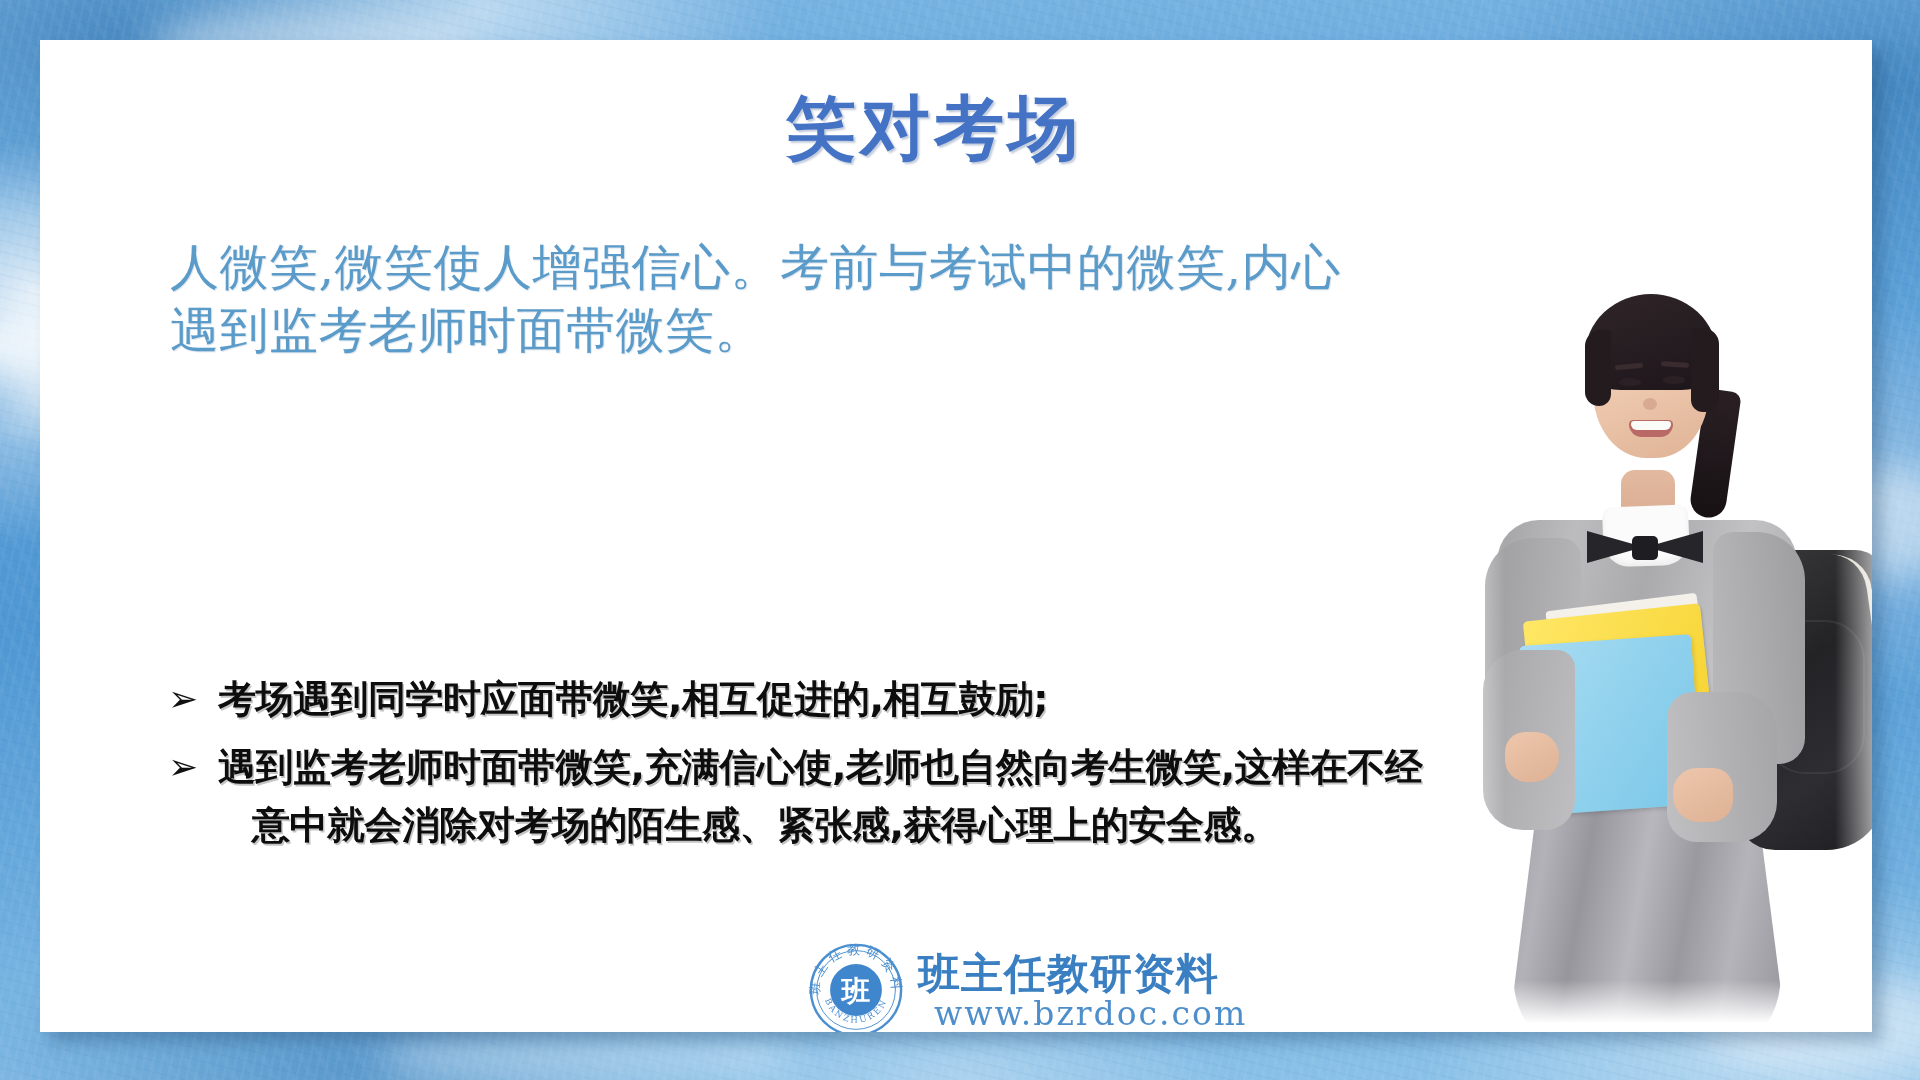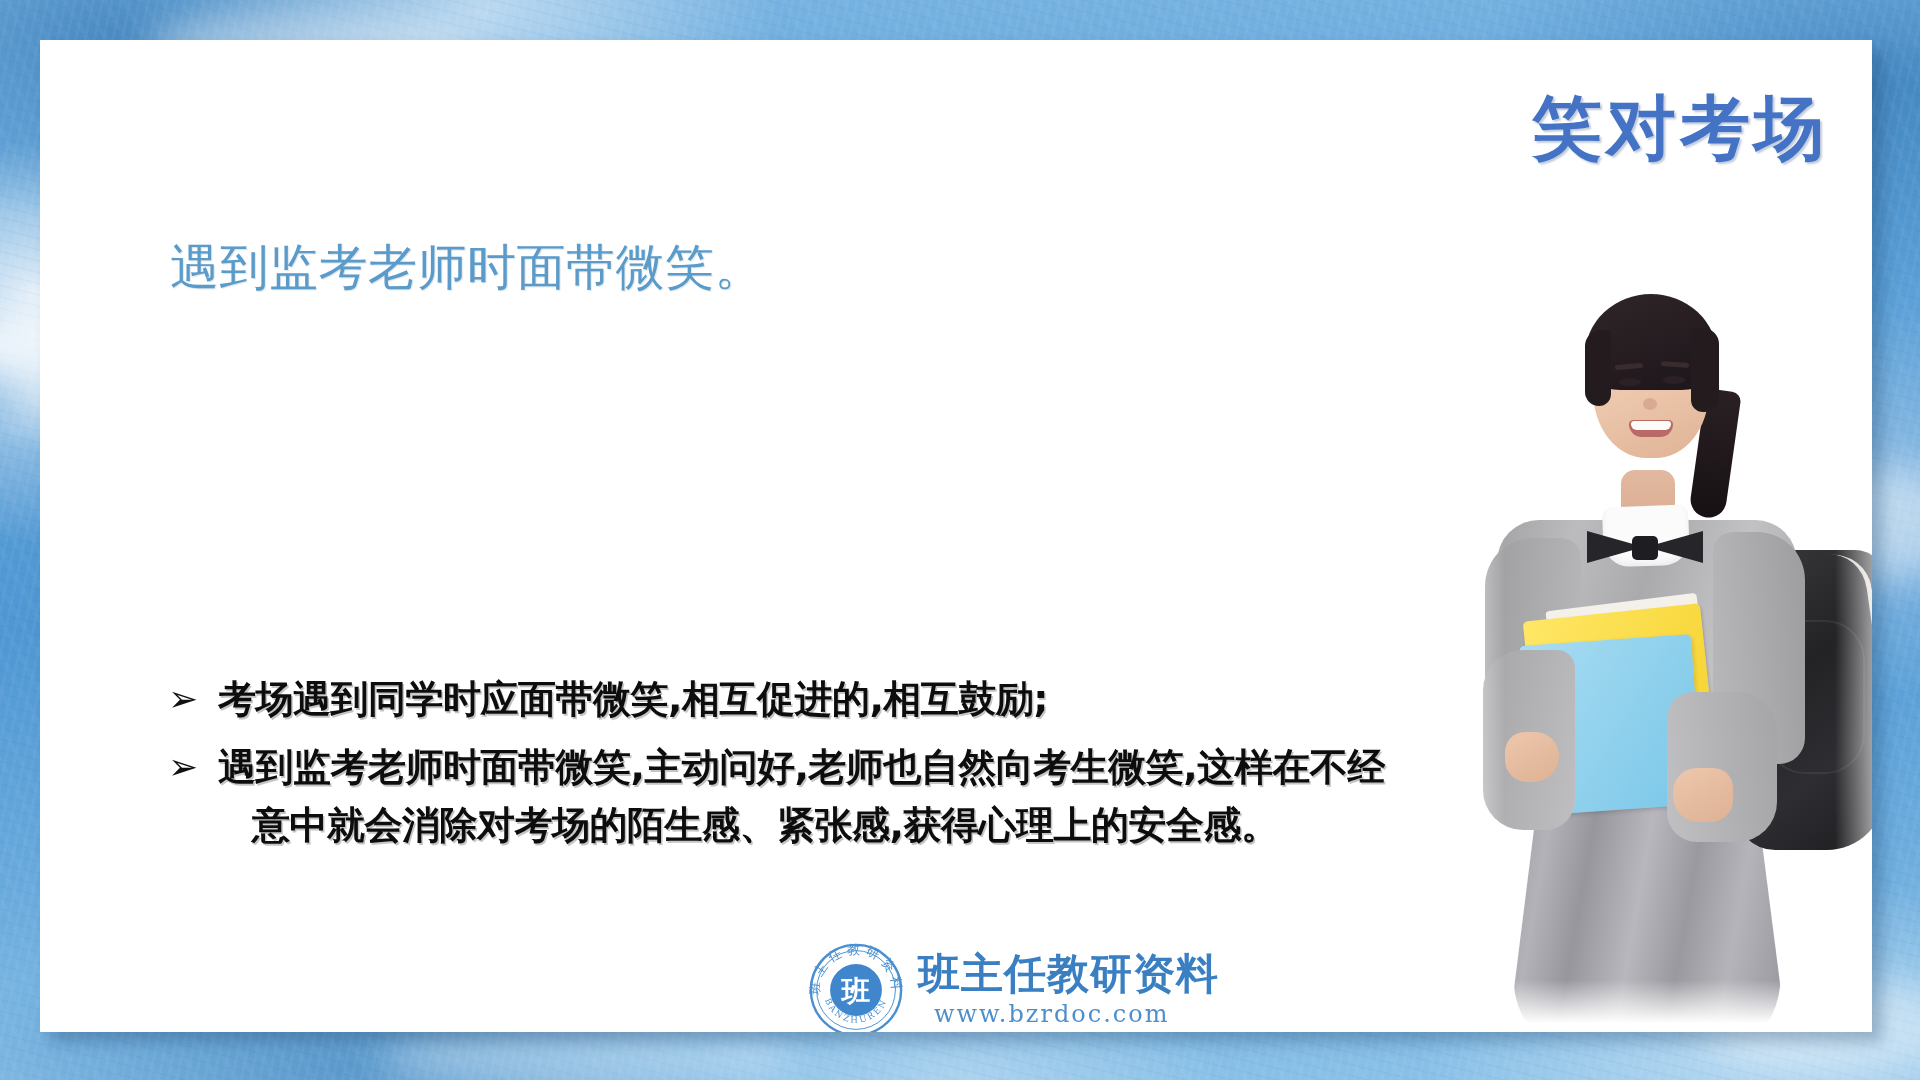--- a/index.html
+++ b/index.html
@@ -74,21 +74,21 @@
     box-shadow: 10px 10px 14px rgba(20,60,100,.30);
     overflow: hidden;
   }
 
   
   #slide-title {
     position: absolute;
     left: 0;
     top: 42px;
     width: 1788px;
-    text-align: right;
+    text-align: center;
     font-family: "DejaVu Sans", "Liberation Sans", sans-serif;
     font-size: 70px;
     font-weight: bold;
     color: #4472c4;
     letter-spacing: 4px;
     text-shadow: 2px 2px 2px rgba(120,140,175,.45);
   }
 
   
   #intro-paragraph {
@@ -157,21 +157,21 @@
   #logo-name {
     font-family: "DejaVu Sans", sans-serif;
     font-size: 42px;
     font-weight: bold;
     color: #3a7fc1;
     letter-spacing: 1px;
     line-height: 46px;
   }
   #logo-url {
     font-family: "DejaVu Serif", "Liberation Serif", serif;
-    font-size: 24px;
+    font-size: 33px;
     color: #4e8fcb;
     letter-spacing: 2px;
     line-height: 32px;
     margin-top: 1px;
     padding-left: 16px;
   }
 
   
   #page-number {
     position: absolute;
@@ -369,36 +369,37 @@
   <div class="bg-cloud c2"></div>
   <div class="bg-cloud c3"></div>
   <div class="bg-cloud c4"></div>
   <div class="bg-cloud c5"></div>
 
   <div id="slide-card">
 
     <div id="slide-title">笑对考场</div>
 
     <div id="intro-paragraph">
+      <span class="ln">人微笑,微笑使人增强信心。考前与考试中的微笑,内心</span>
       <span class="ln">遇到监考老师时面带微笑。</span>
     </div>
 
     <div id="bullet-list">
 
       <div class="bullet-row">
         <span class="bullet-marker">➢</span>
         <span class="bullet-text">
           <span>考场遇到同学时应面带微笑,相互促进的,相互鼓励;</span>
         </span>
       </div>
 
       <div class="bullet-row">
         <span class="bullet-marker">➢</span>
         <span class="bullet-text">
-          <span>遇到监考老师时面带微笑,主动问好,老师也自然向考生微笑,这样在不经</span>
+          <span>遇到监考老师时面带微笑,充满信心使,老师也自然向考生微笑,这样在不经</span>
           <span class="ln2">意中就会消除对考场的陌生感、紧张感,获得心理上的安全感。</span>
         </span>
       </div>
 
     </div>
 
     <div id="student-photo">
       <div class="part sp-skirt"></div>
       <div class="part sp-skirt-band"></div>
       <div class="part sp-strap"></div>

